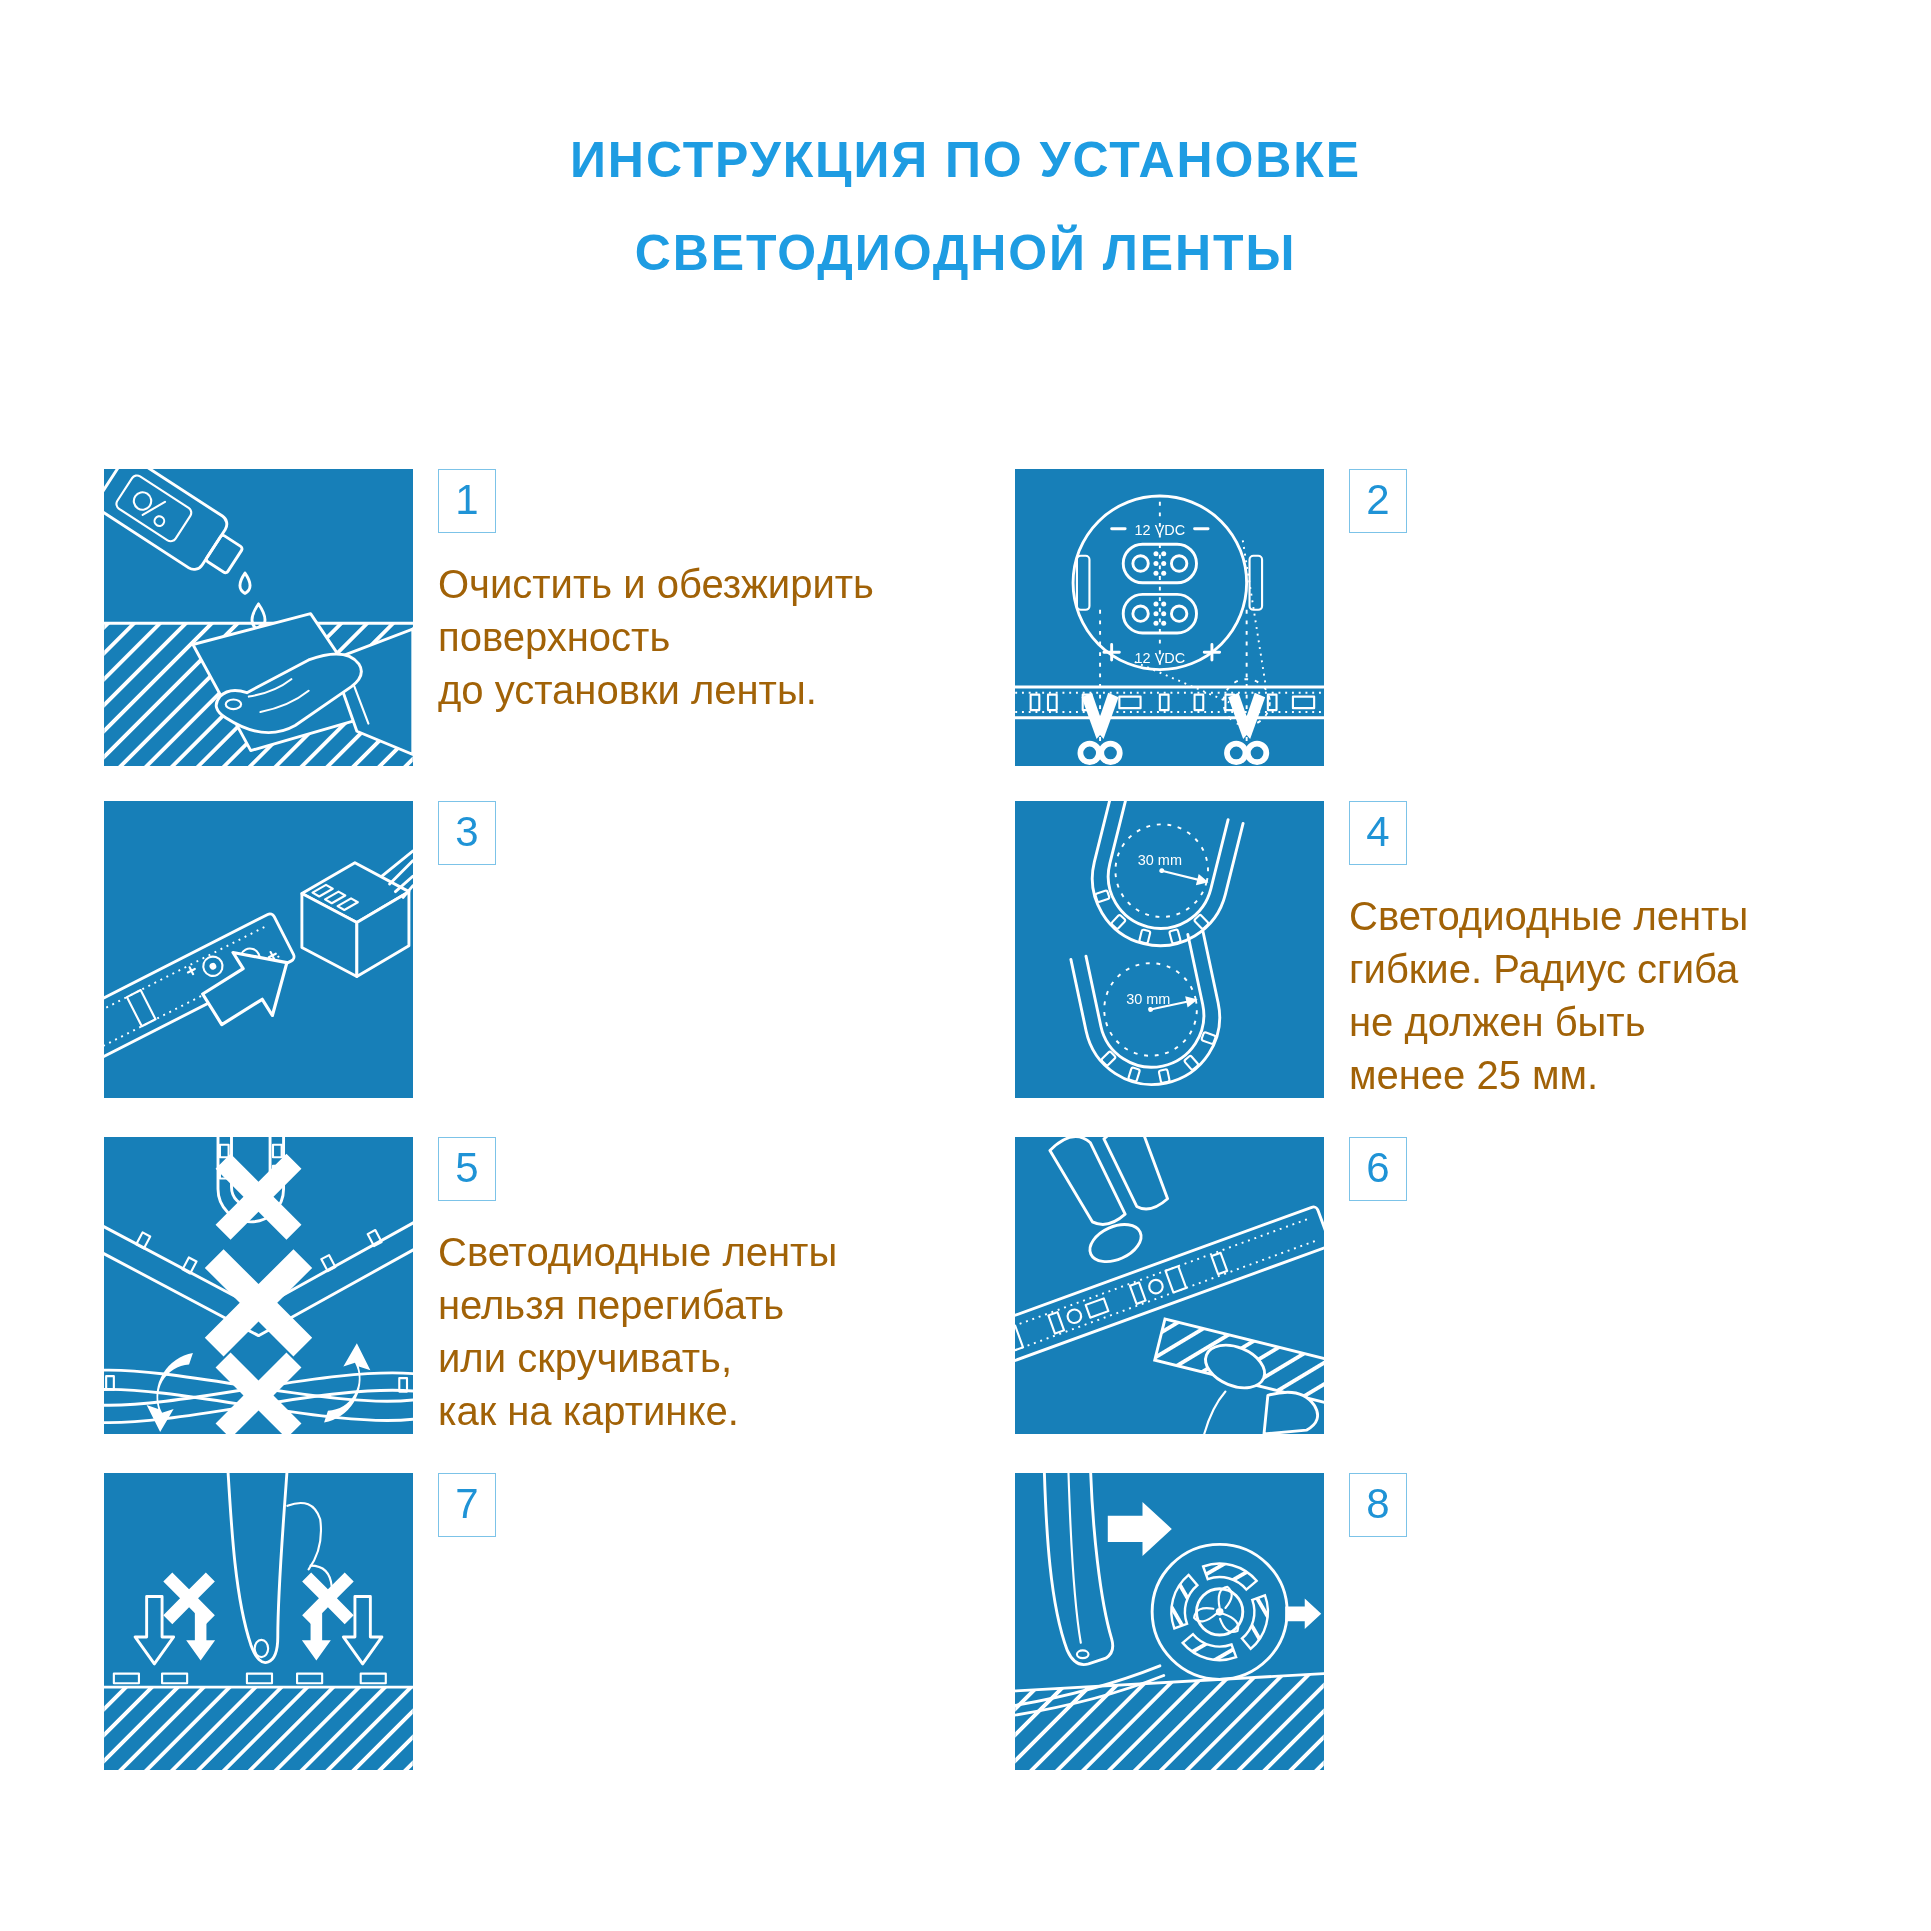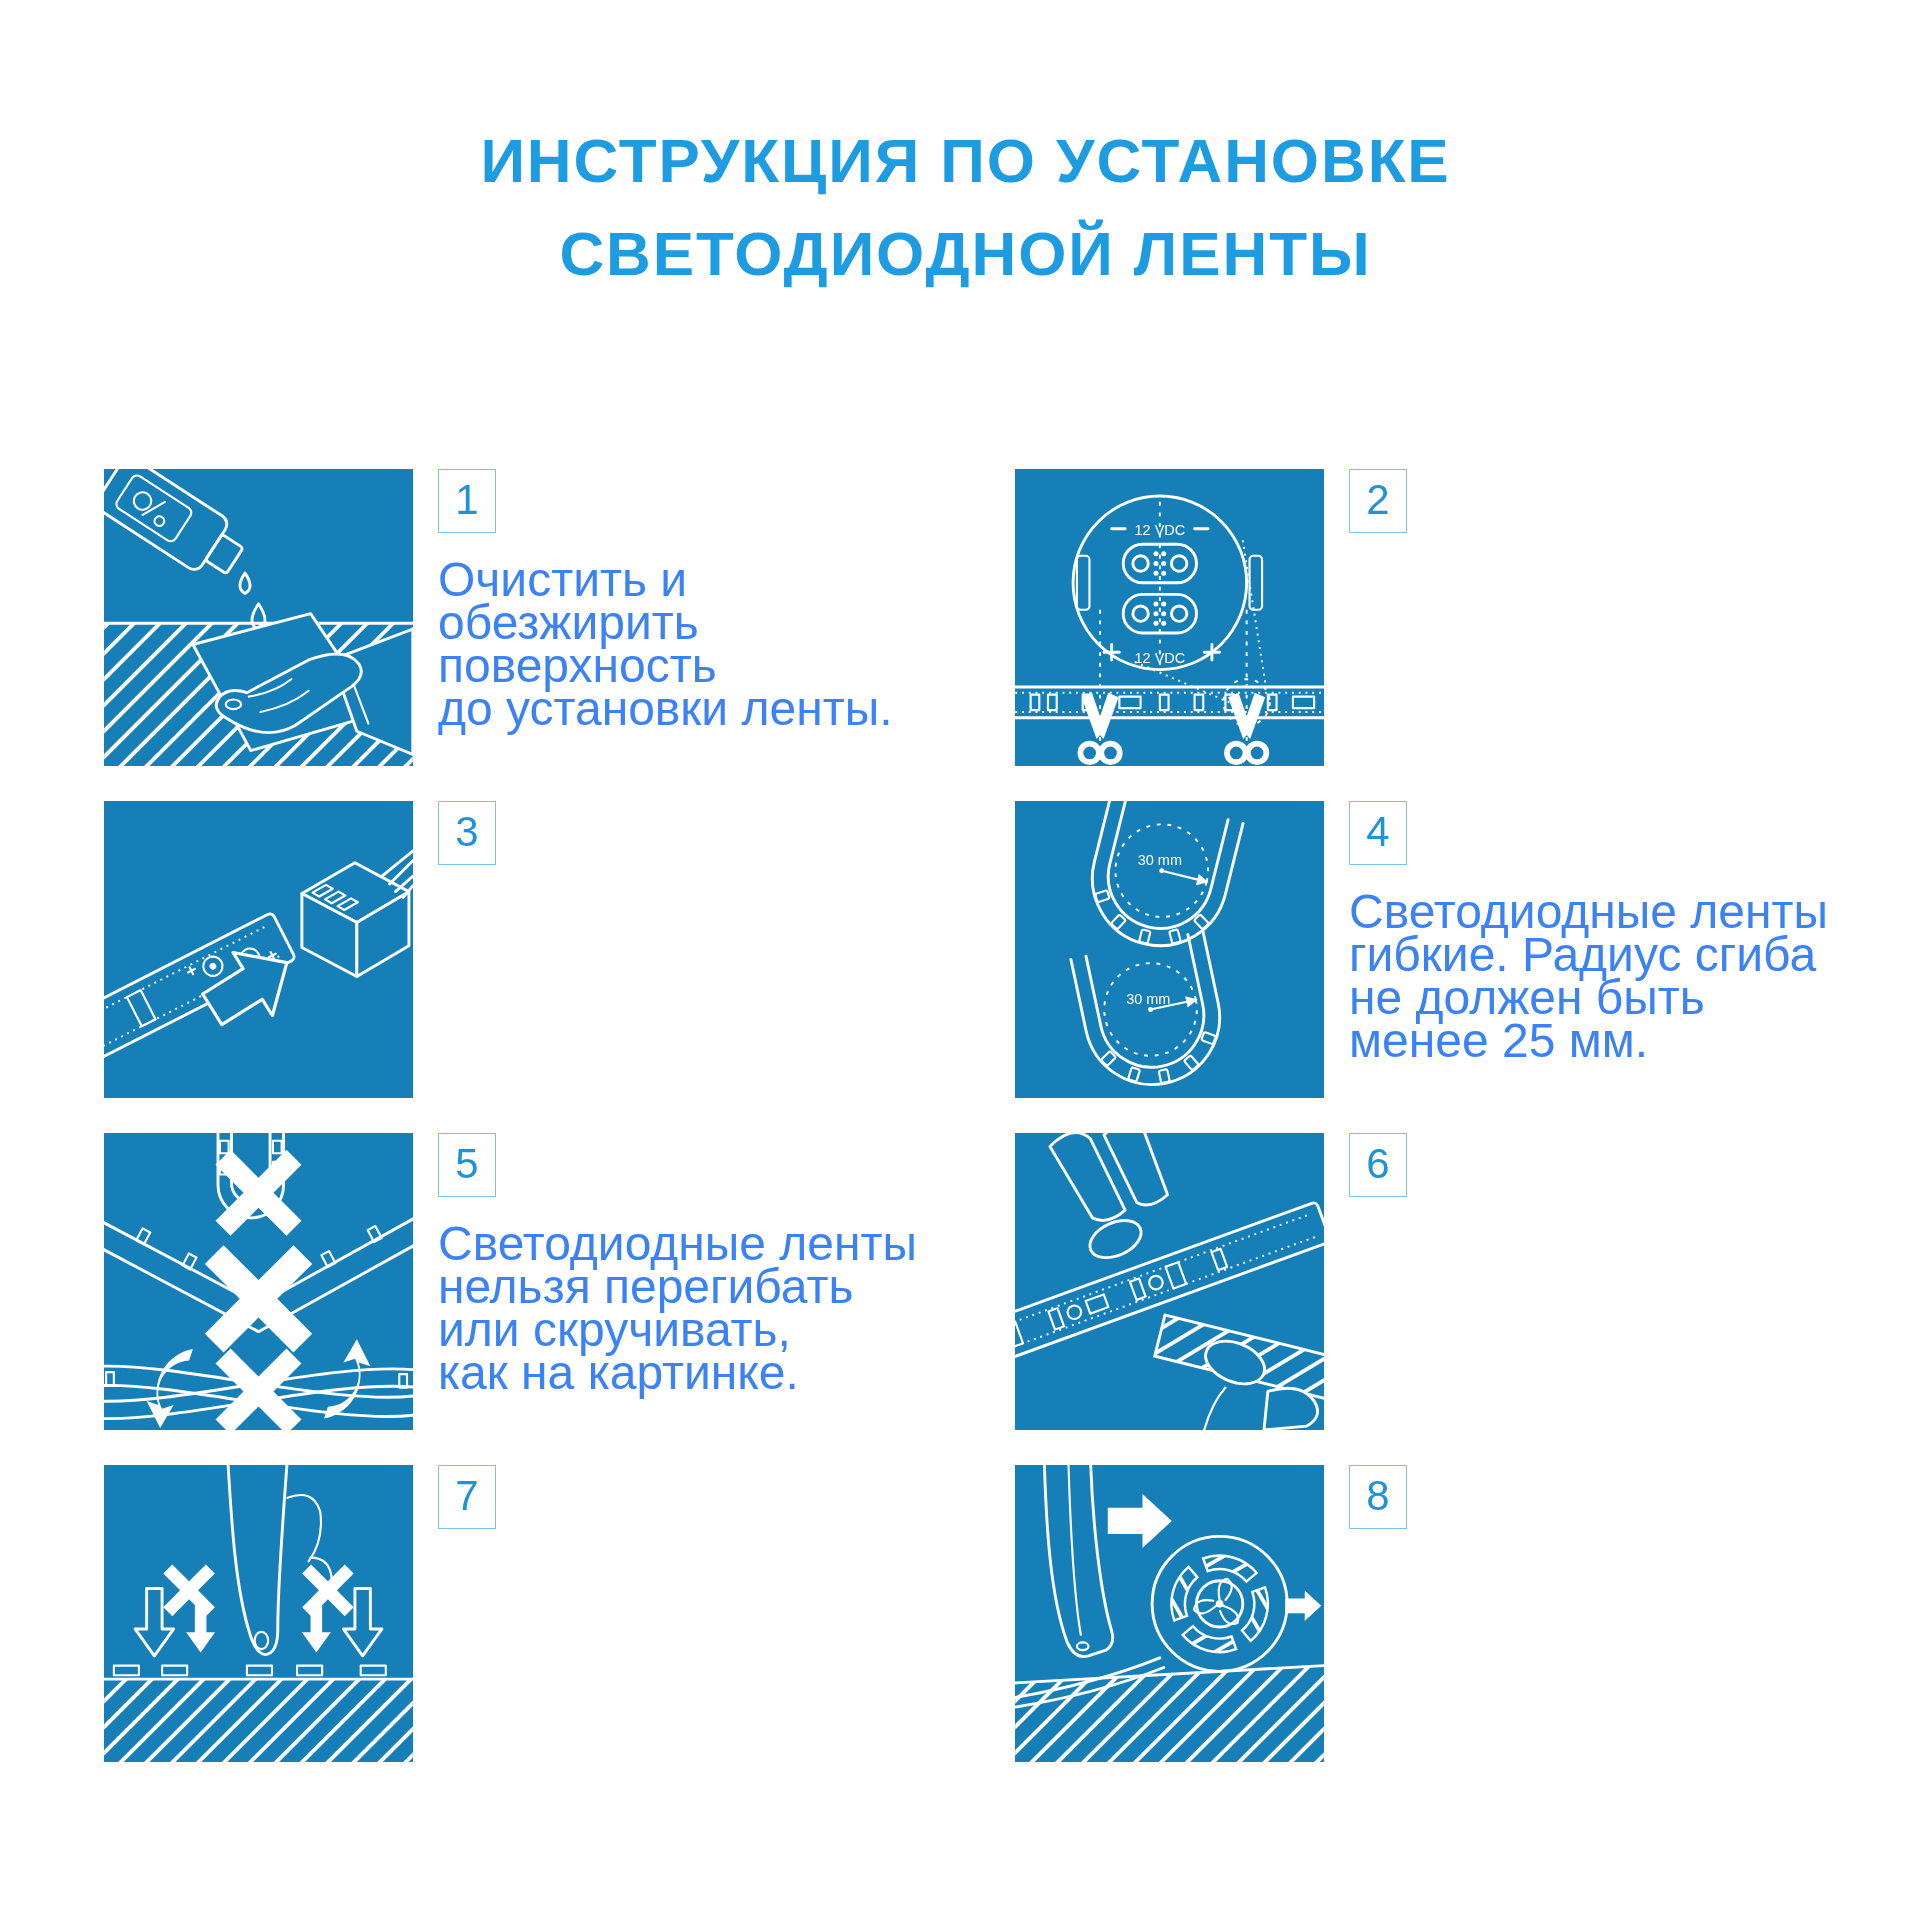--- a/index.html
+++ b/index.html
@@ -1,29 +1,29 @@
 <!DOCTYPE html>
 <html><head>
 <meta charset="utf-8">
 <style>
   html,body{margin:0;padding:0;background:#fff;}
   body{width:1931px;height:1931px;position:relative;overflow:hidden;
        font-family:"Liberation Sans",sans-serif;}
   .title{position:absolute;top:114px;left:0;width:1931px;text-align:center;
-         font-size:62px;line-height:93px;font-weight:bold;letter-spacing:1.9px;
+         font-size:50px;line-height:93px;font-weight:bold;letter-spacing:1.9px;
          color:#1E9CE2;white-space:pre-line;}
   .grid{position:absolute;left:104px;top:469px;width:1730px;
         display:grid;grid-template-columns:827px 819px;column-gap:84px;row-gap:35px;}
   .step{display:flex;align-items:flex-start;gap:25px;}
   .art{width:309px;height:297px;flex:none;display:block;background:#177FB8;}
   .info{padding-top:0;}
   .num{box-sizing:border-box;width:58px;height:64px;border:1.9px solid #7CC3E8;
        color:#1F93D6;font-size:42px;line-height:60px;text-align:center;
        margin-bottom:25px;}
-  .step-text{font-size:48px;line-height:43px;color:#3b82f6;white-space:pre-line;}
+  .step-text{font-size:40px;line-height:53px;color:#a16207;white-space:pre-line;}
   
   .s{fill:none;stroke:#fff;stroke-width:3;stroke-linecap:round;stroke-linejoin:round;}
   .s2{fill:none;stroke:#fff;stroke-width:2.2;stroke-linecap:round;stroke-linejoin:round;}
   .sf{fill:#177FB8;stroke:#fff;stroke-width:3;stroke-linecap:round;stroke-linejoin:round;}
   .w{fill:#fff;stroke:none;}
   .dot{fill:none;stroke:#fff;stroke-width:2;stroke-dasharray:2 5;}
   .dash{fill:none;stroke:#fff;stroke-width:2;stroke-dasharray:4 7;}
   .cr{fill:url(#hatch);stroke:#fff;stroke-width:2.5;}
   .art text{fill:#fff;font-family:"Liberation Sans",sans-serif;font-size:15px;text-anchor:middle;}
   .defs{position:absolute;width:0;height:0;}

